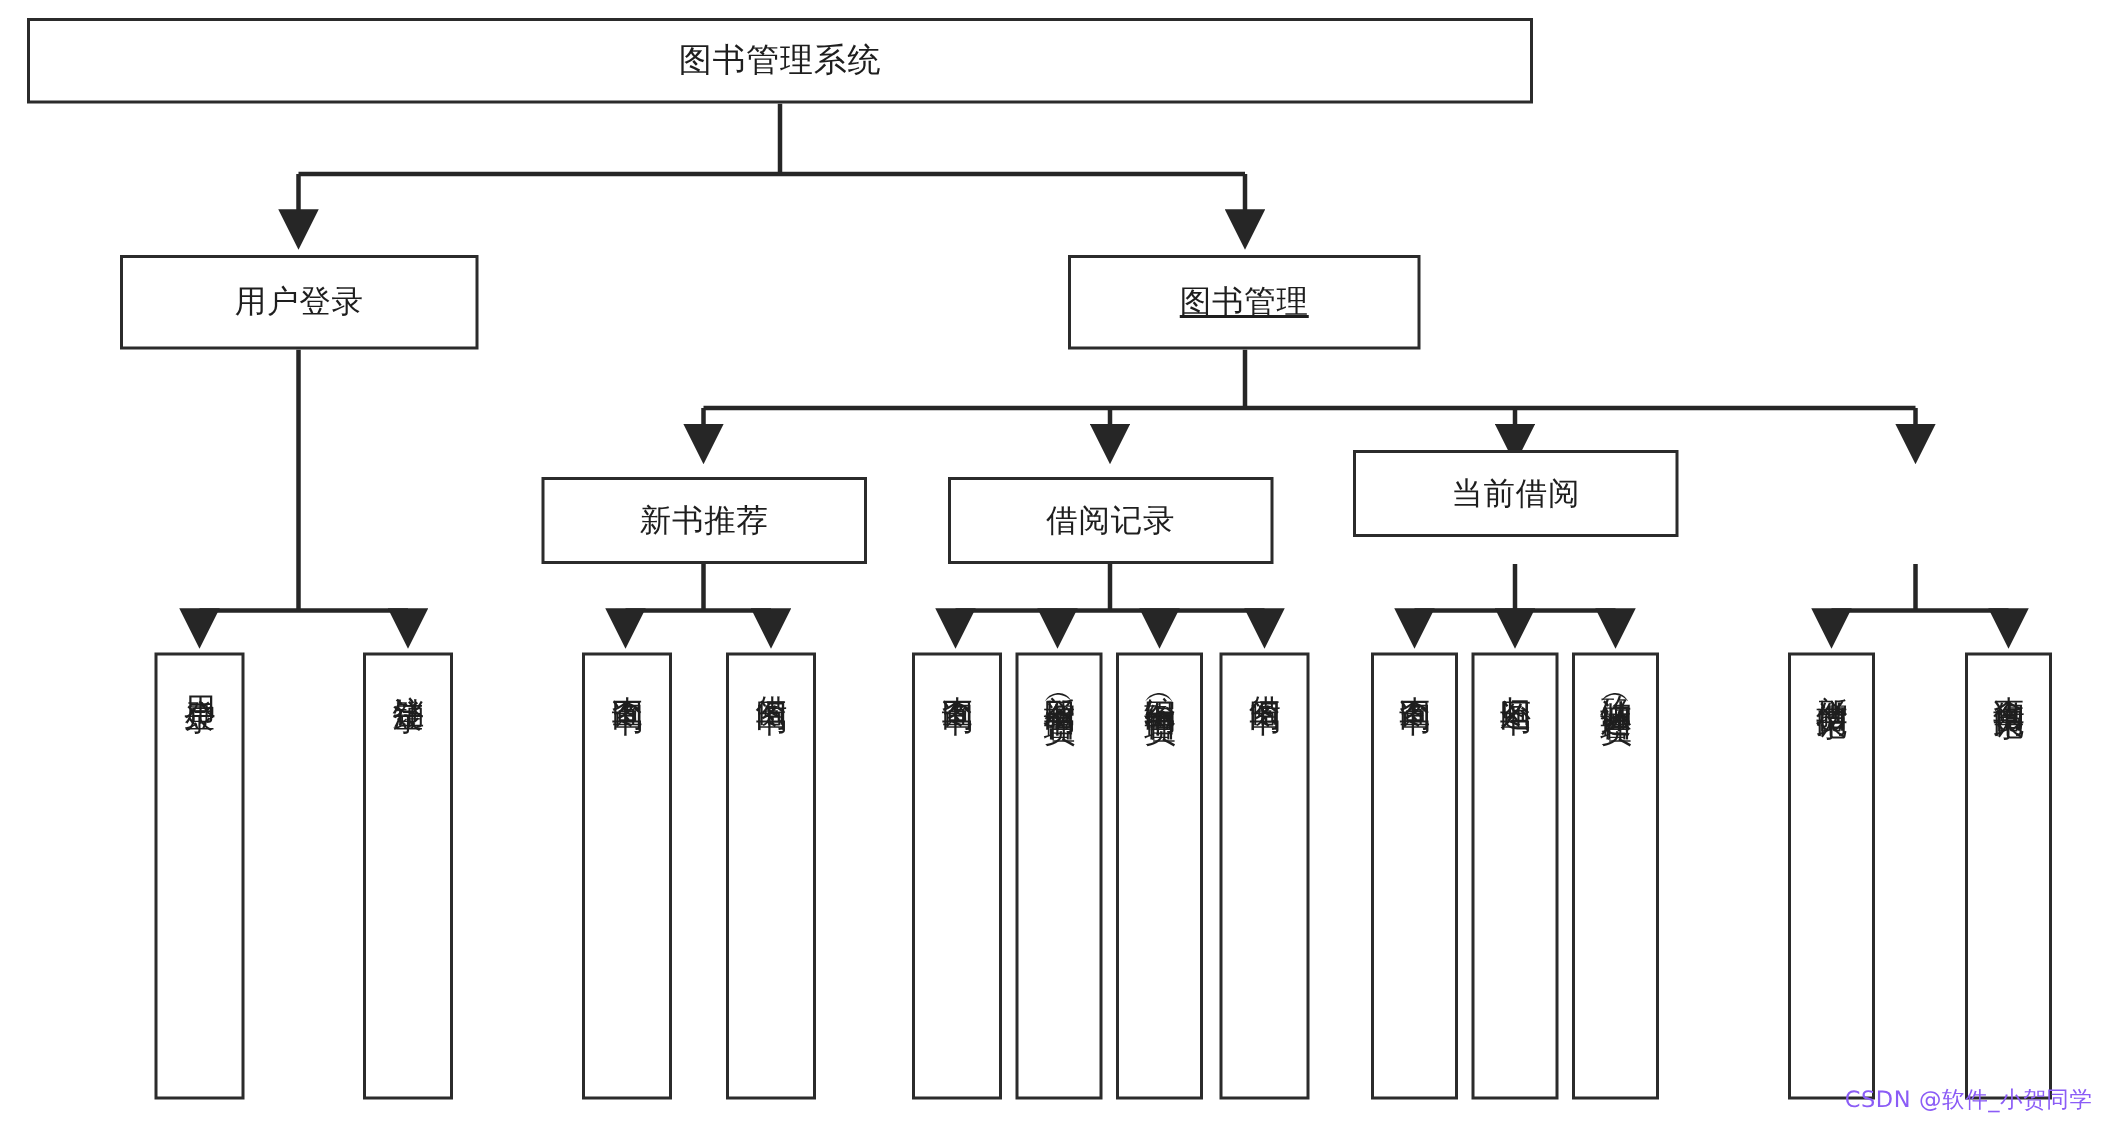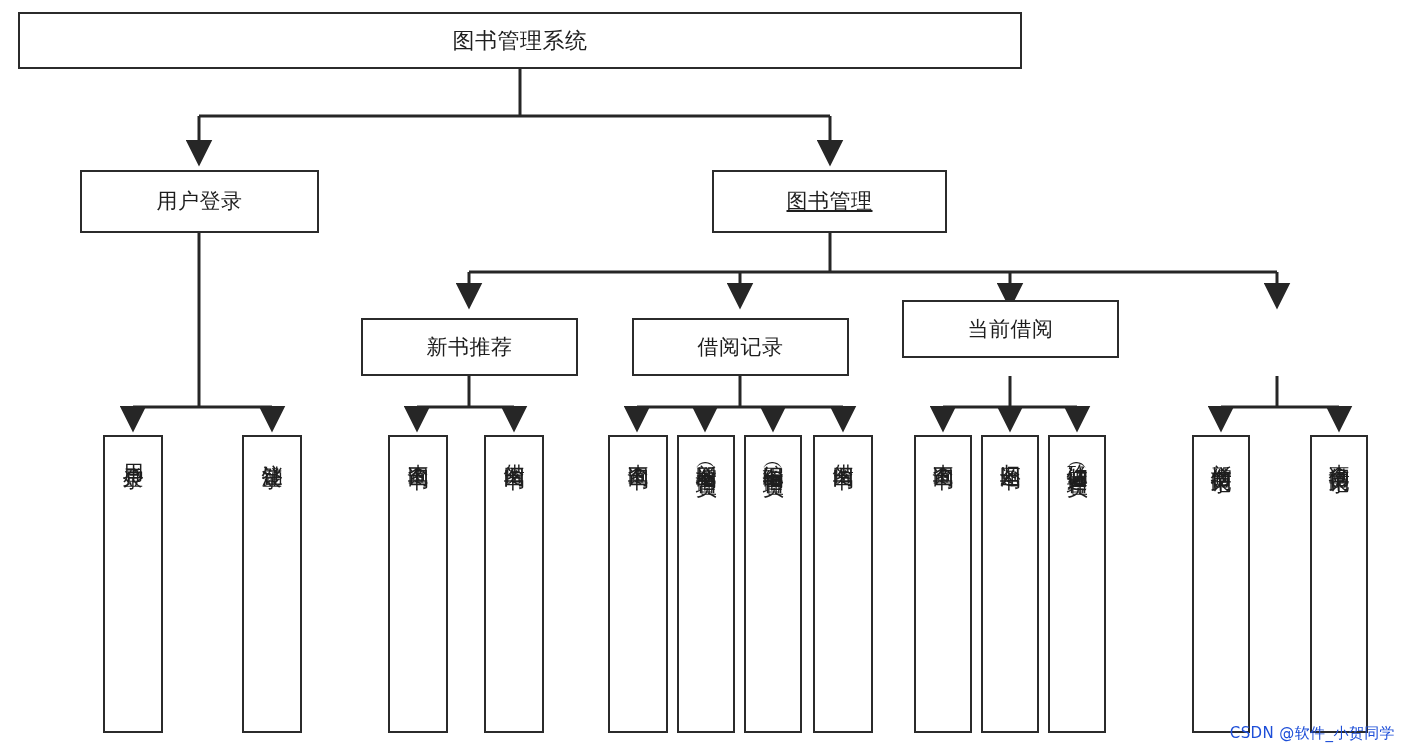--- a/index.html
+++ b/index.html
@@ -45,21 +45,21 @@
     font-size:21px;
     line-height:1.08;
     letter-spacing:2px;
     white-space:nowrap;
   }
 
   #watermark{
     position:absolute;
     right:10px;bottom:4px;
     font-size:15px;
-    color:#1d4ed8;
+    color:#8b5cf6;
     letter-spacing:0.4px;
     white-space:nowrap;
   }
 </style>
 </head>
 <body>
 
 <div id="stage">
 
   <svg id="connectors" viewBox="0 0 1405 747">

